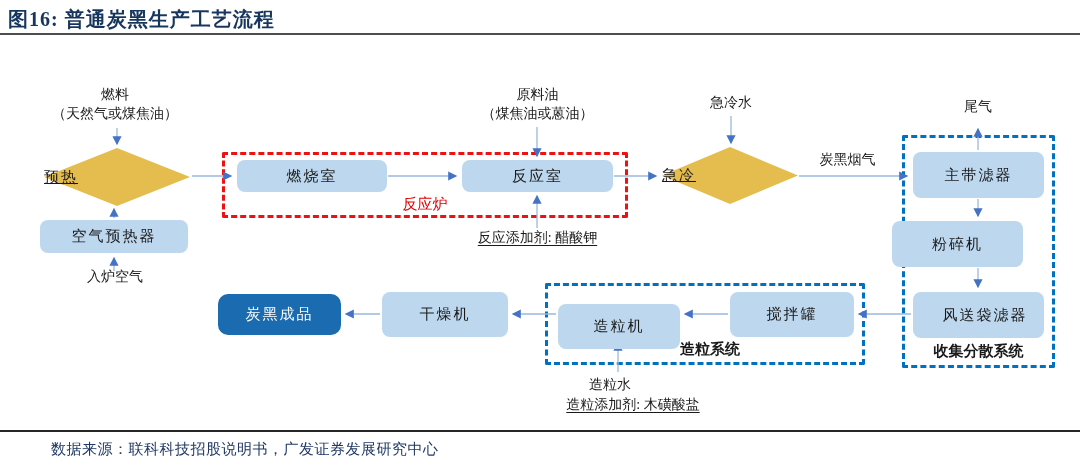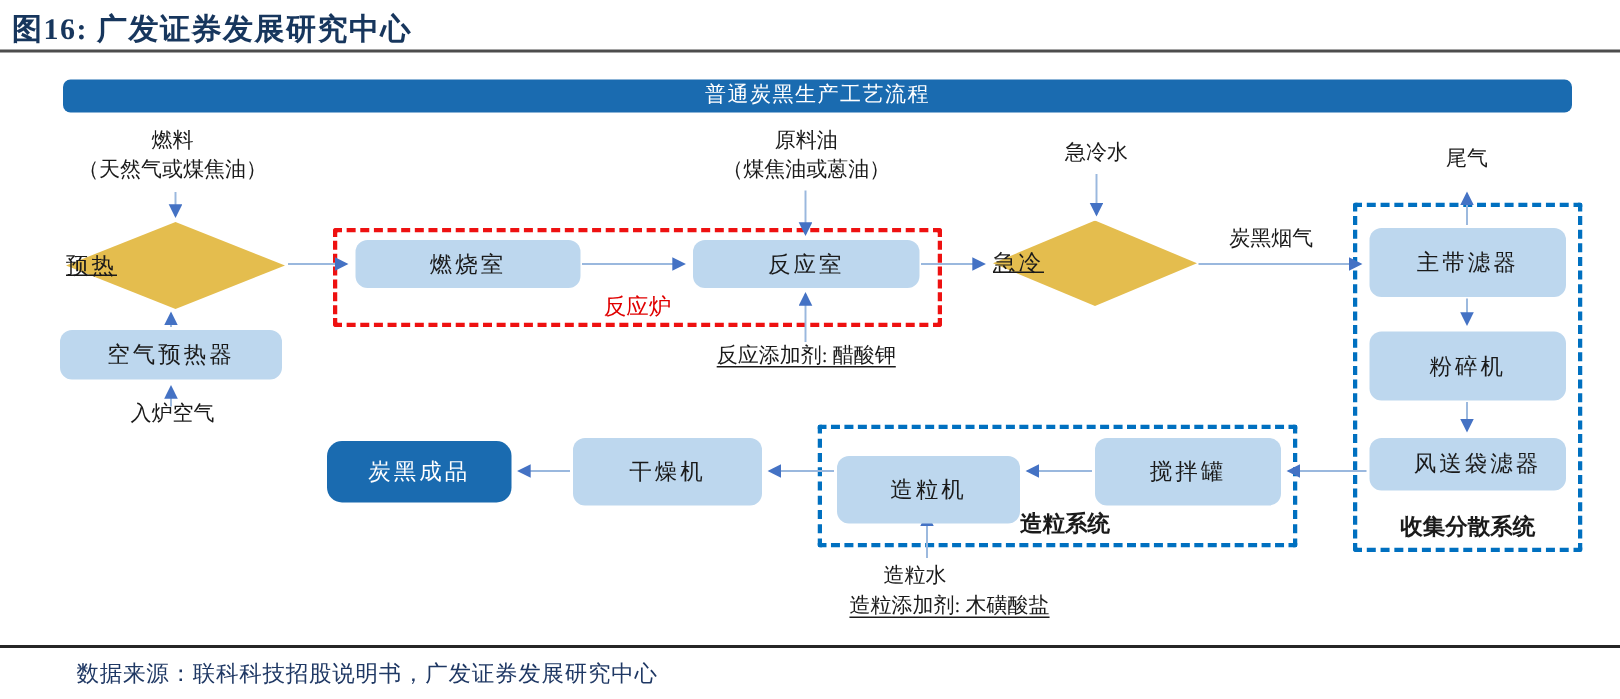--- a/index.html
+++ b/index.html
@@ -45,24 +45,23 @@
   .diamond .dlabel { position:relative; z-index:1; font-size:15px; color:#1a1a1a; letter-spacing:2px; }
 
   .flabel { position:absolute; z-index:3; font-size:14px; text-align:center; color:#1a1a1a; line-height:1.35; }
   .flabel.us { text-decoration:underline; text-underline-offset:3px; }
 </style>
 </head>
 <body>
 
 <div id="canvas">
 
-  <div class="fig-title">图16:  广发证券发展研究中心</div>
+  <div class="fig-title">图16:  普通炭黑生产工艺流程</div>
   <div class="rule-top"></div>
 
-  <div class="hdr-bar">普通炭黑生产工艺流程</div>
 
   <div class="grp red" style="left:222px; top:152px; width:406px; height:66px;"></div>
   <div class="grp blue" style="left:545px; top:283px; width:320px; height:82px;"></div>
   <div class="grp blue" style="left:902px; top:135px; width:153px; height:233px;"></div>
 
   <div class="grp-label red" style="left:385px; top:195px; width:80px;">反应炉</div>
   <div class="grp-label dark" style="left:660px; top:340px; width:100px;">造粒系统</div>
   <div class="grp-label dark" style="left:912px; top:342px; width:133px;">收集分散系统</div>
 
   <svg class="arrows" width="1080" height="466" viewBox="0 0 1080 466">
@@ -99,22 +98,22 @@
   </div>
   <div class="diamond" style="left:662px; top:147px; width:136px; height:57px;">
     <div class="shape"></div>
     <div class="dlabel">急冷</div>
   </div>
 
   <div class="node" style="left:40px;  top:220px; width:148px; height:33px;">空气预热器</div>
   <div class="node" style="left:237px; top:160px; width:150px; height:32px;">燃烧室</div>
   <div class="node" style="left:462px; top:160px; width:151px; height:32px;">反应室</div>
   <div class="node" style="left:913px; top:152px; width:131px; height:46px;">主带滤器</div>
-  <div class="node" style="left:913px; top:221px; width:131px; height:46px;">粉碎机</div>
-  <div class="node" style="left:913px; top:292px; width:131px; height:35px;padding-left:13px;">风送袋滤器</div>
+  <div class="node" style="left:892px; top:221px; width:131px; height:46px;">粉碎机</div>
+  <div class="node" style="left:913px; top:292px; width:131px; height:46px;padding-left:13px;">风送袋滤器</div>
   <div class="node" style="left:730px; top:292px; width:124px; height:45px;">搅拌罐</div>
   <div class="node" style="left:558px; top:292px; width:122px; height:45px;margin-top:12px;">造粒机</div>
   <div class="node" style="left:382px; top:292px; width:126px; height:45px;">干燥机</div>
   <div class="node product" style="left:218px; top:294px; width:123px; height:41px;">炭黑成品</div>
 
   <div class="flabel" style="left:30px;  top:86px;  width:170px;">
     <div>燃料</div>
     <div>（天然气或煤焦油）</div>
   </div>
   <div class="flabel" style="left:50px;  top:268px; width:130px;">入炉空气</div>

